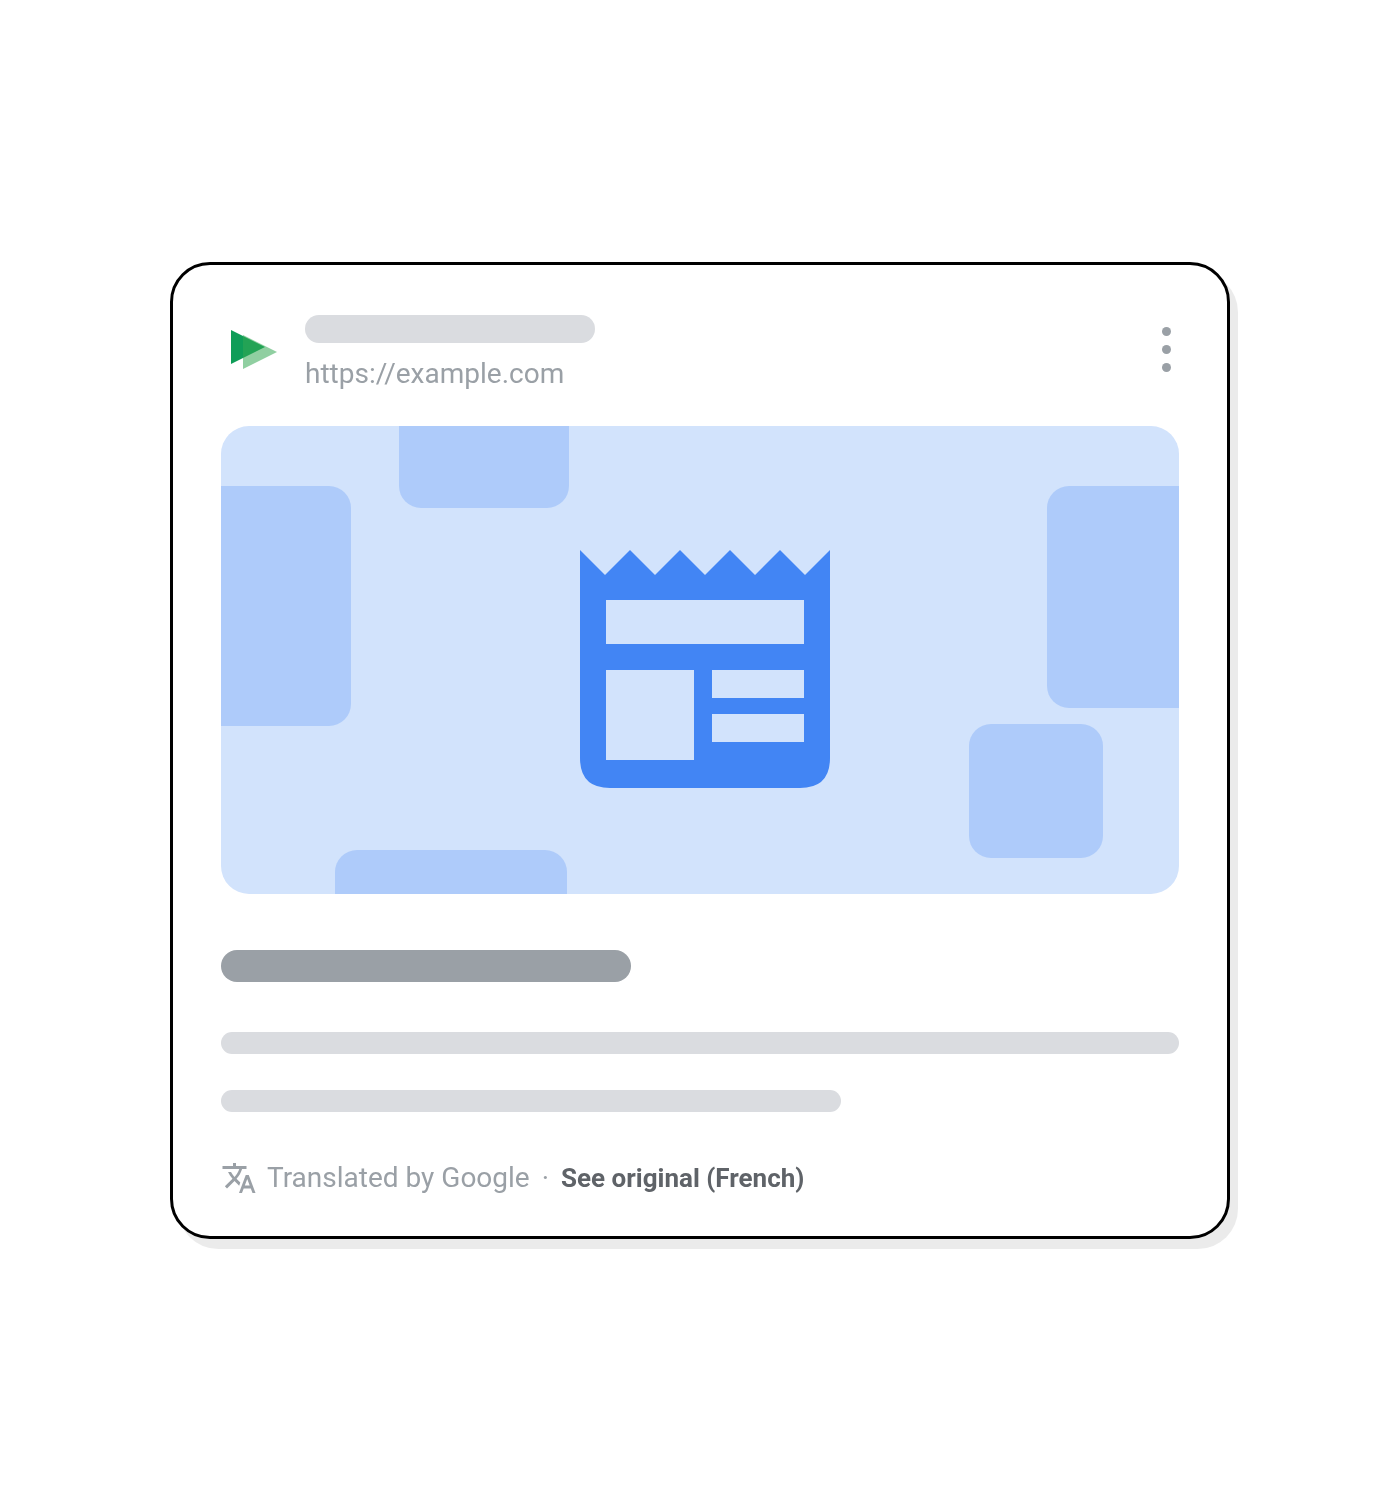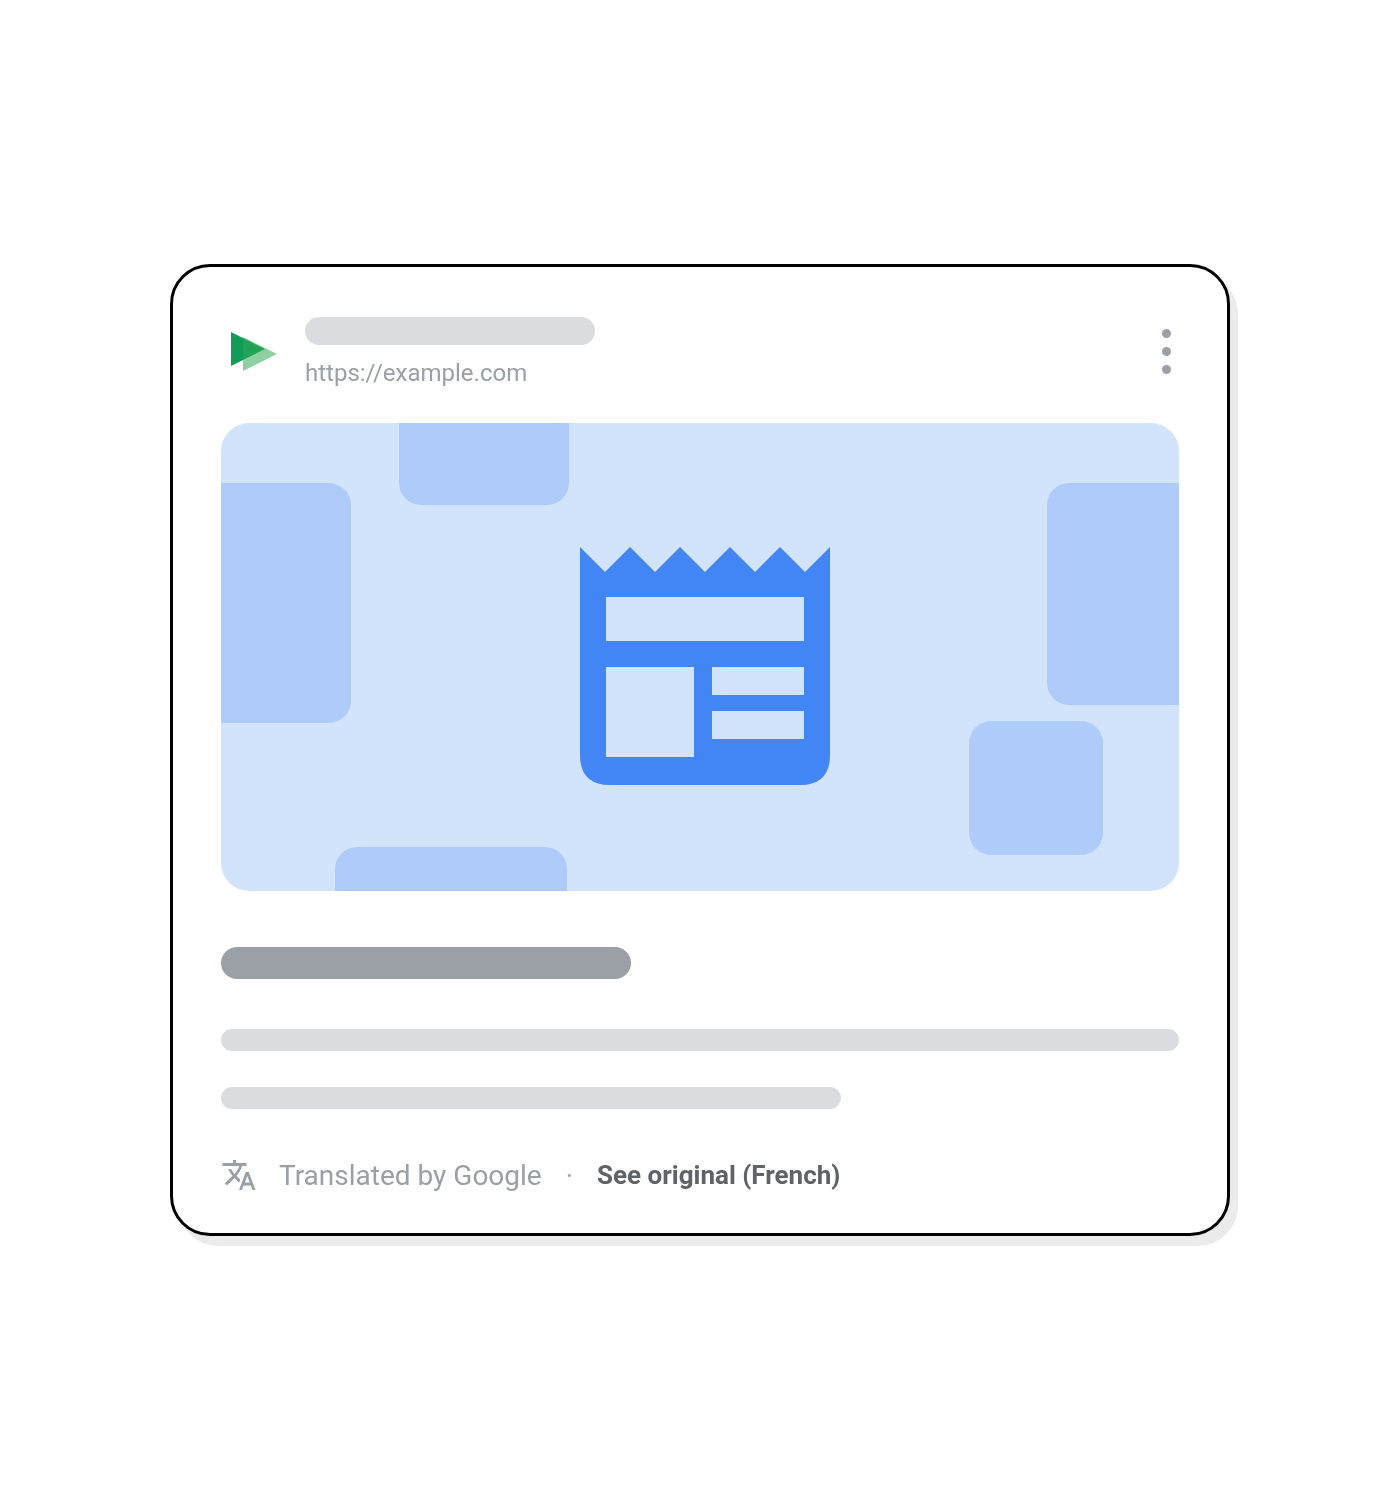--- a/index.html
+++ b/index.html
@@ -45,21 +45,21 @@
       gap: 14px;
       padding-top: 2px;
     }
     .title-placeholder {
       width: 290px;
       height: 28px;
       background: #dadce0;
       border-radius: 14px;
     }
     .url {
-      font-size: 24px;
+      font-size: 28px;
       color: #9aa0a6;
       font-weight: 400;
     }
     .kebab-menu {
       display: flex;
       flex-direction: column;
       gap: 9px;
       padding: 8px;
       cursor: pointer;
       margin-top: 6px;
@@ -108,21 +108,21 @@
       height: 22px;
       background: #dadce0;
       border-radius: 11px;
       margin-bottom: 36px;
     }
     .line-1 { width: 100%; }
     .line-2 { width: 620px; }
     .footer {
       display: flex;
       align-items: center;
-      gap: 22px;
+      gap: 10px;
       margin-top: 48px;
     }
     .translate-icon {
       width: 36px;
       height: 36px;
       flex-shrink: 0;
     }
     .footer-text {
       font-size: 28px;
       color: #9aa0a6;

